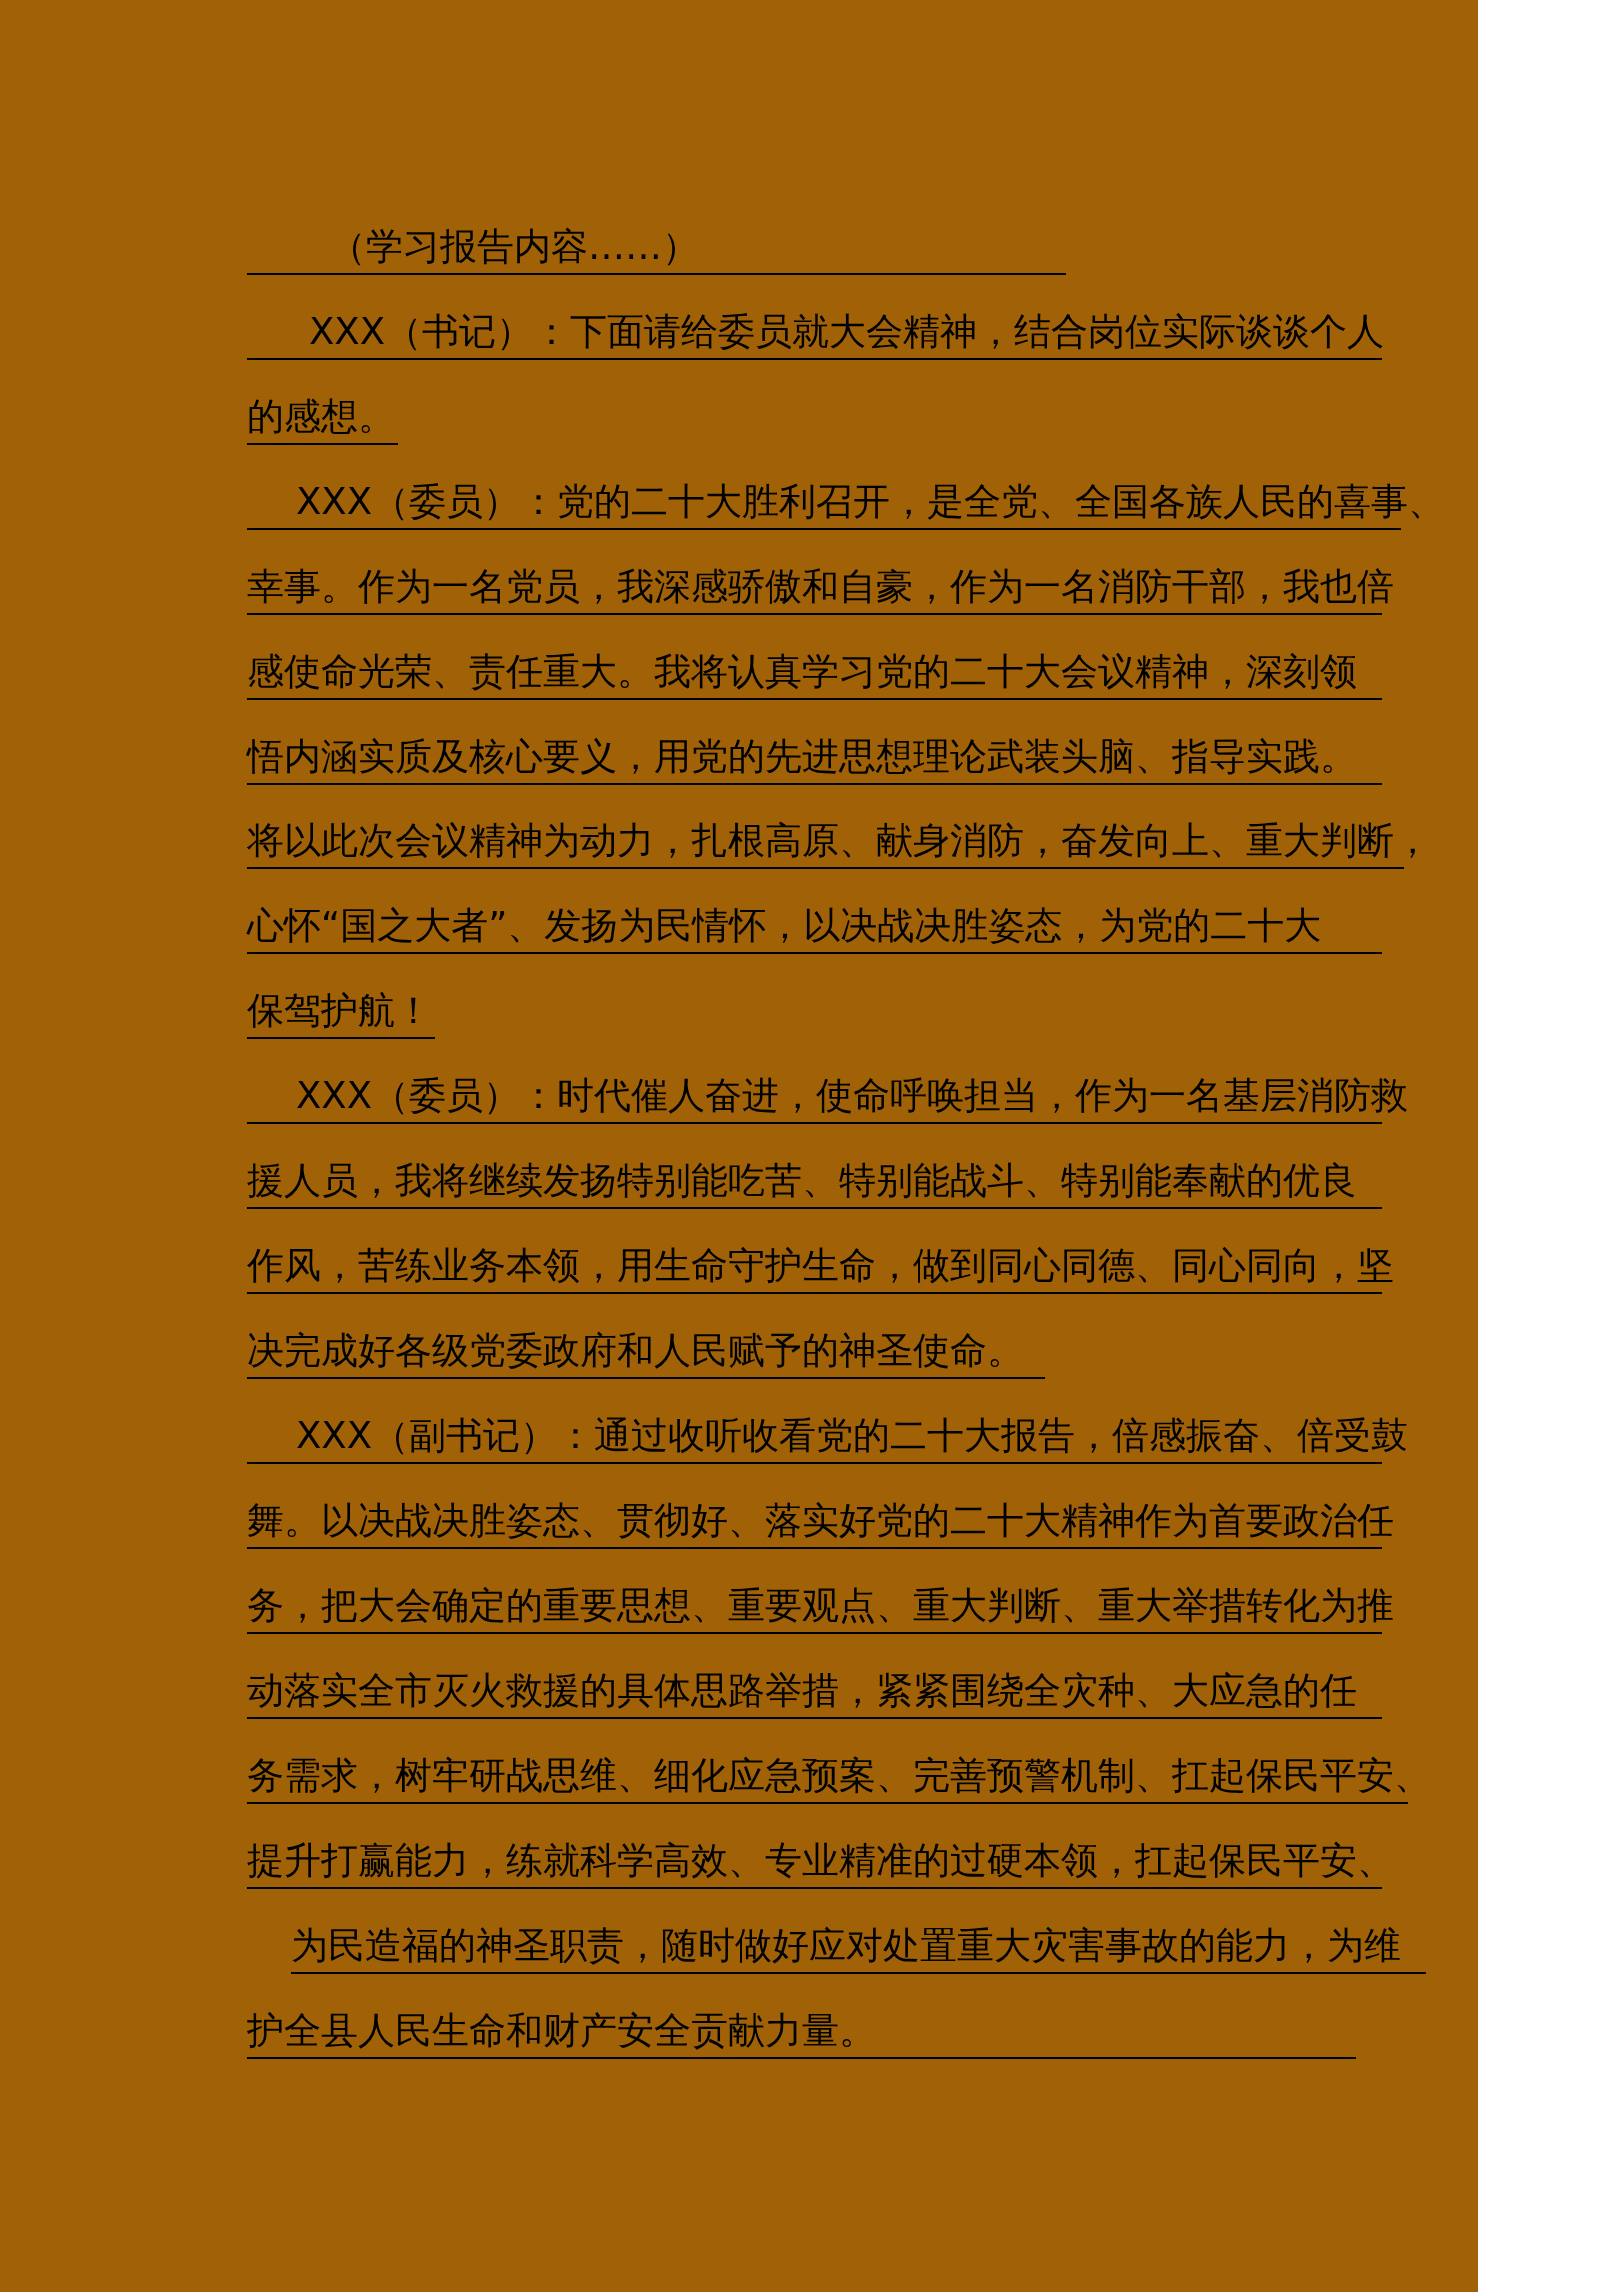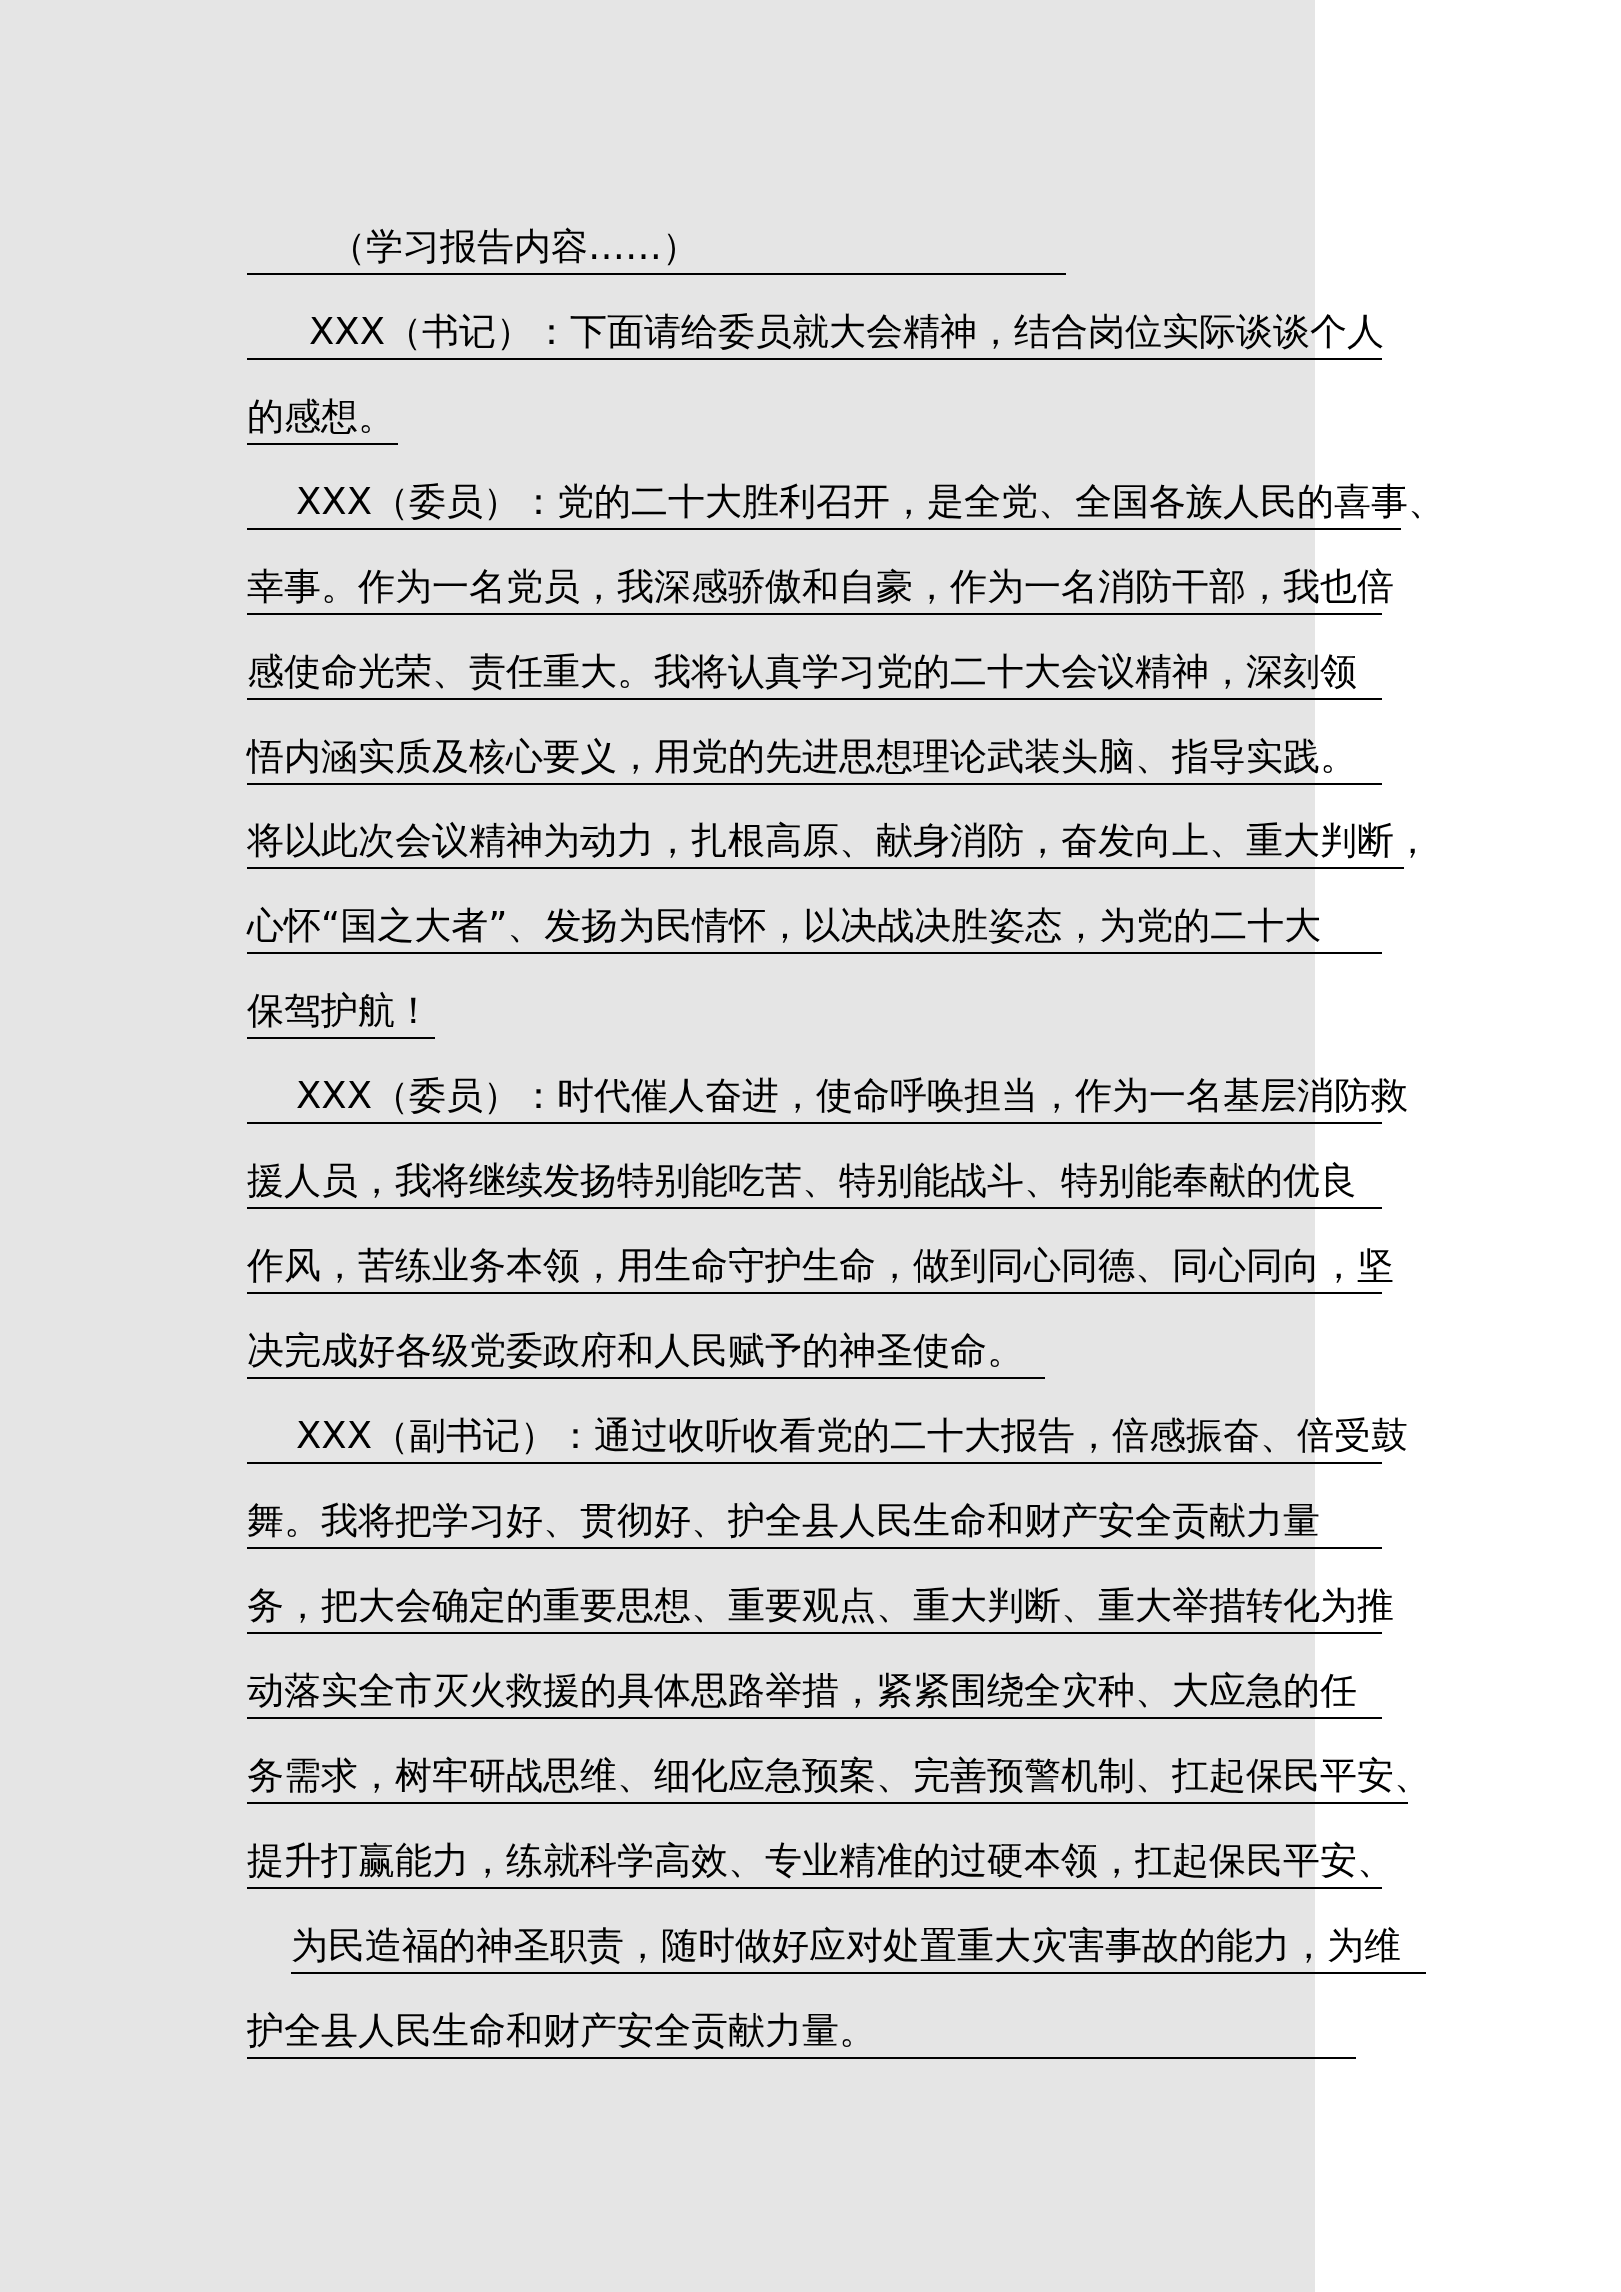--- a/index.html
+++ b/index.html
@@ -1,18 +1,18 @@
 <!DOCTYPE html>
 <html><head>
 <meta charset="utf-8">
 <style>
   html, body { margin: 0; padding: 0; background: #ffffff; }
   body { width: 1621px; height: 2293px; position: relative; overflow: hidden;
          font-family: "DejaVu Sans", "Liberation Sans", sans-serif; color: #000; }
-  .page { position: absolute; left: 0; top: 0; width: 1315px; height: 2293px; background: #e5e5e5; text-decoration: underline; }
+  .page { position: absolute; left: 0; top: 0; width: 1478px; height: 2293px; background: #a16207; text-decoration: underline; }
   .line { position: absolute; left: 247px; height: 59px; white-space: pre;
           font-size: 37px; line-height: 49px; border-bottom: 2.9px solid #000;
           box-sizing: border-box; overflow: visible; }
   .line .t { position: absolute; bottom: 2px; left: 0; white-space: pre; }
 </style>
 </head>
 <body>
 
 <div class="page" id="page">
     <div>
@@ -32,21 +32,21 @@
       <div class="line" style="top: 980px; left: 247px; width: 188px; text-align: center;"><span class="t" style="left: 0px;">保驾护航！</span></div>
     </div>
     <div>
       <div class="line" style="top: 1065px; left: 247px; width: 1135px;"><span class="t" style="left: 49px;">XXX（委员）：时代催人奋进，使命呼唤担当，作为一名基层消防救</span></div>
       <div class="line" style="top: 1150px; left: 247px; width: 1135px;"><span class="t" style="left: 0px;">援人员，我将继续发扬特别能吃苦、特别能战斗、特别能奉献的优良</span></div>
       <div class="line" style="top: 1235px; left: 247px; width: 1135px;"><span class="t" style="left: 0px;">作风，苦练业务本领，用生命守护生命，做到同心同德、同心同向，坚</span></div>
       <div class="line" style="top: 1320px; left: 247px; width: 798px;"><span class="t" style="left: 0px;">决完成好各级党委政府和人民赋予的神圣使命。</span></div>
     </div>
     <div>
       <div class="line" style="top: 1405px; left: 247px; width: 1135px;"><span class="t" style="left: 49px;">XXX（副书记）：通过收听收看党的二十大报告，倍感振奋、倍受鼓</span></div>
-      <div class="line" style="top: 1490px; left: 247px; width: 1135px;"><span class="t" style="left: 0px;">舞。我将把学习好、贯彻好、护全县人民生命和财产安全贡献力量</span></div>
+      <div class="line" style="top: 1490px; left: 247px; width: 1135px;"><span class="t" style="left: 0px;">舞。以决战决胜姿态、贯彻好、落实好党的二十大精神作为首要政治任</span></div>
       <div class="line" style="top: 1575px; left: 247px; width: 1135px;"><span class="t" style="left: 0px;">务，把大会确定的重要思想、重要观点、重大判断、重大举措转化为推</span></div>
       <div class="line" style="top: 1660px; left: 247px; width: 1135px;"><span class="t" style="left: 0px;">动落实全市灭火救援的具体思路举措，紧紧围绕全灾种、大应急的任</span></div>
       <div class="line" style="top: 1745px; left: 247px; width: 1161px;"><span class="t" style="left: 0px;">务需求，树牢研战思维、细化应急预案、完善预警机制、扛起保民平安、</span></div>
       <div class="line" style="top: 1830px; left: 247px; width: 1135px;"><span class="t" style="left: 0px;">提升打赢能力，练就科学高效、专业精准的过硬本领，扛起保民平安、</span></div>
       <div class="line" style="top: 1915px; left: 247px; width: 1135px; margin-left: 44px;"><span class="t" style="left: 0px;">为民造福的神圣职责，随时做好应对处置重大灾害事故的能力，为维</span></div>
       <div class="line" style="top: 2000px; left: 247px; width: 1109px;"><span class="t" style="left: 0px;">护全县人民生命和财产安全贡献力量。</span></div>
     </div>
   </div>
 
 

